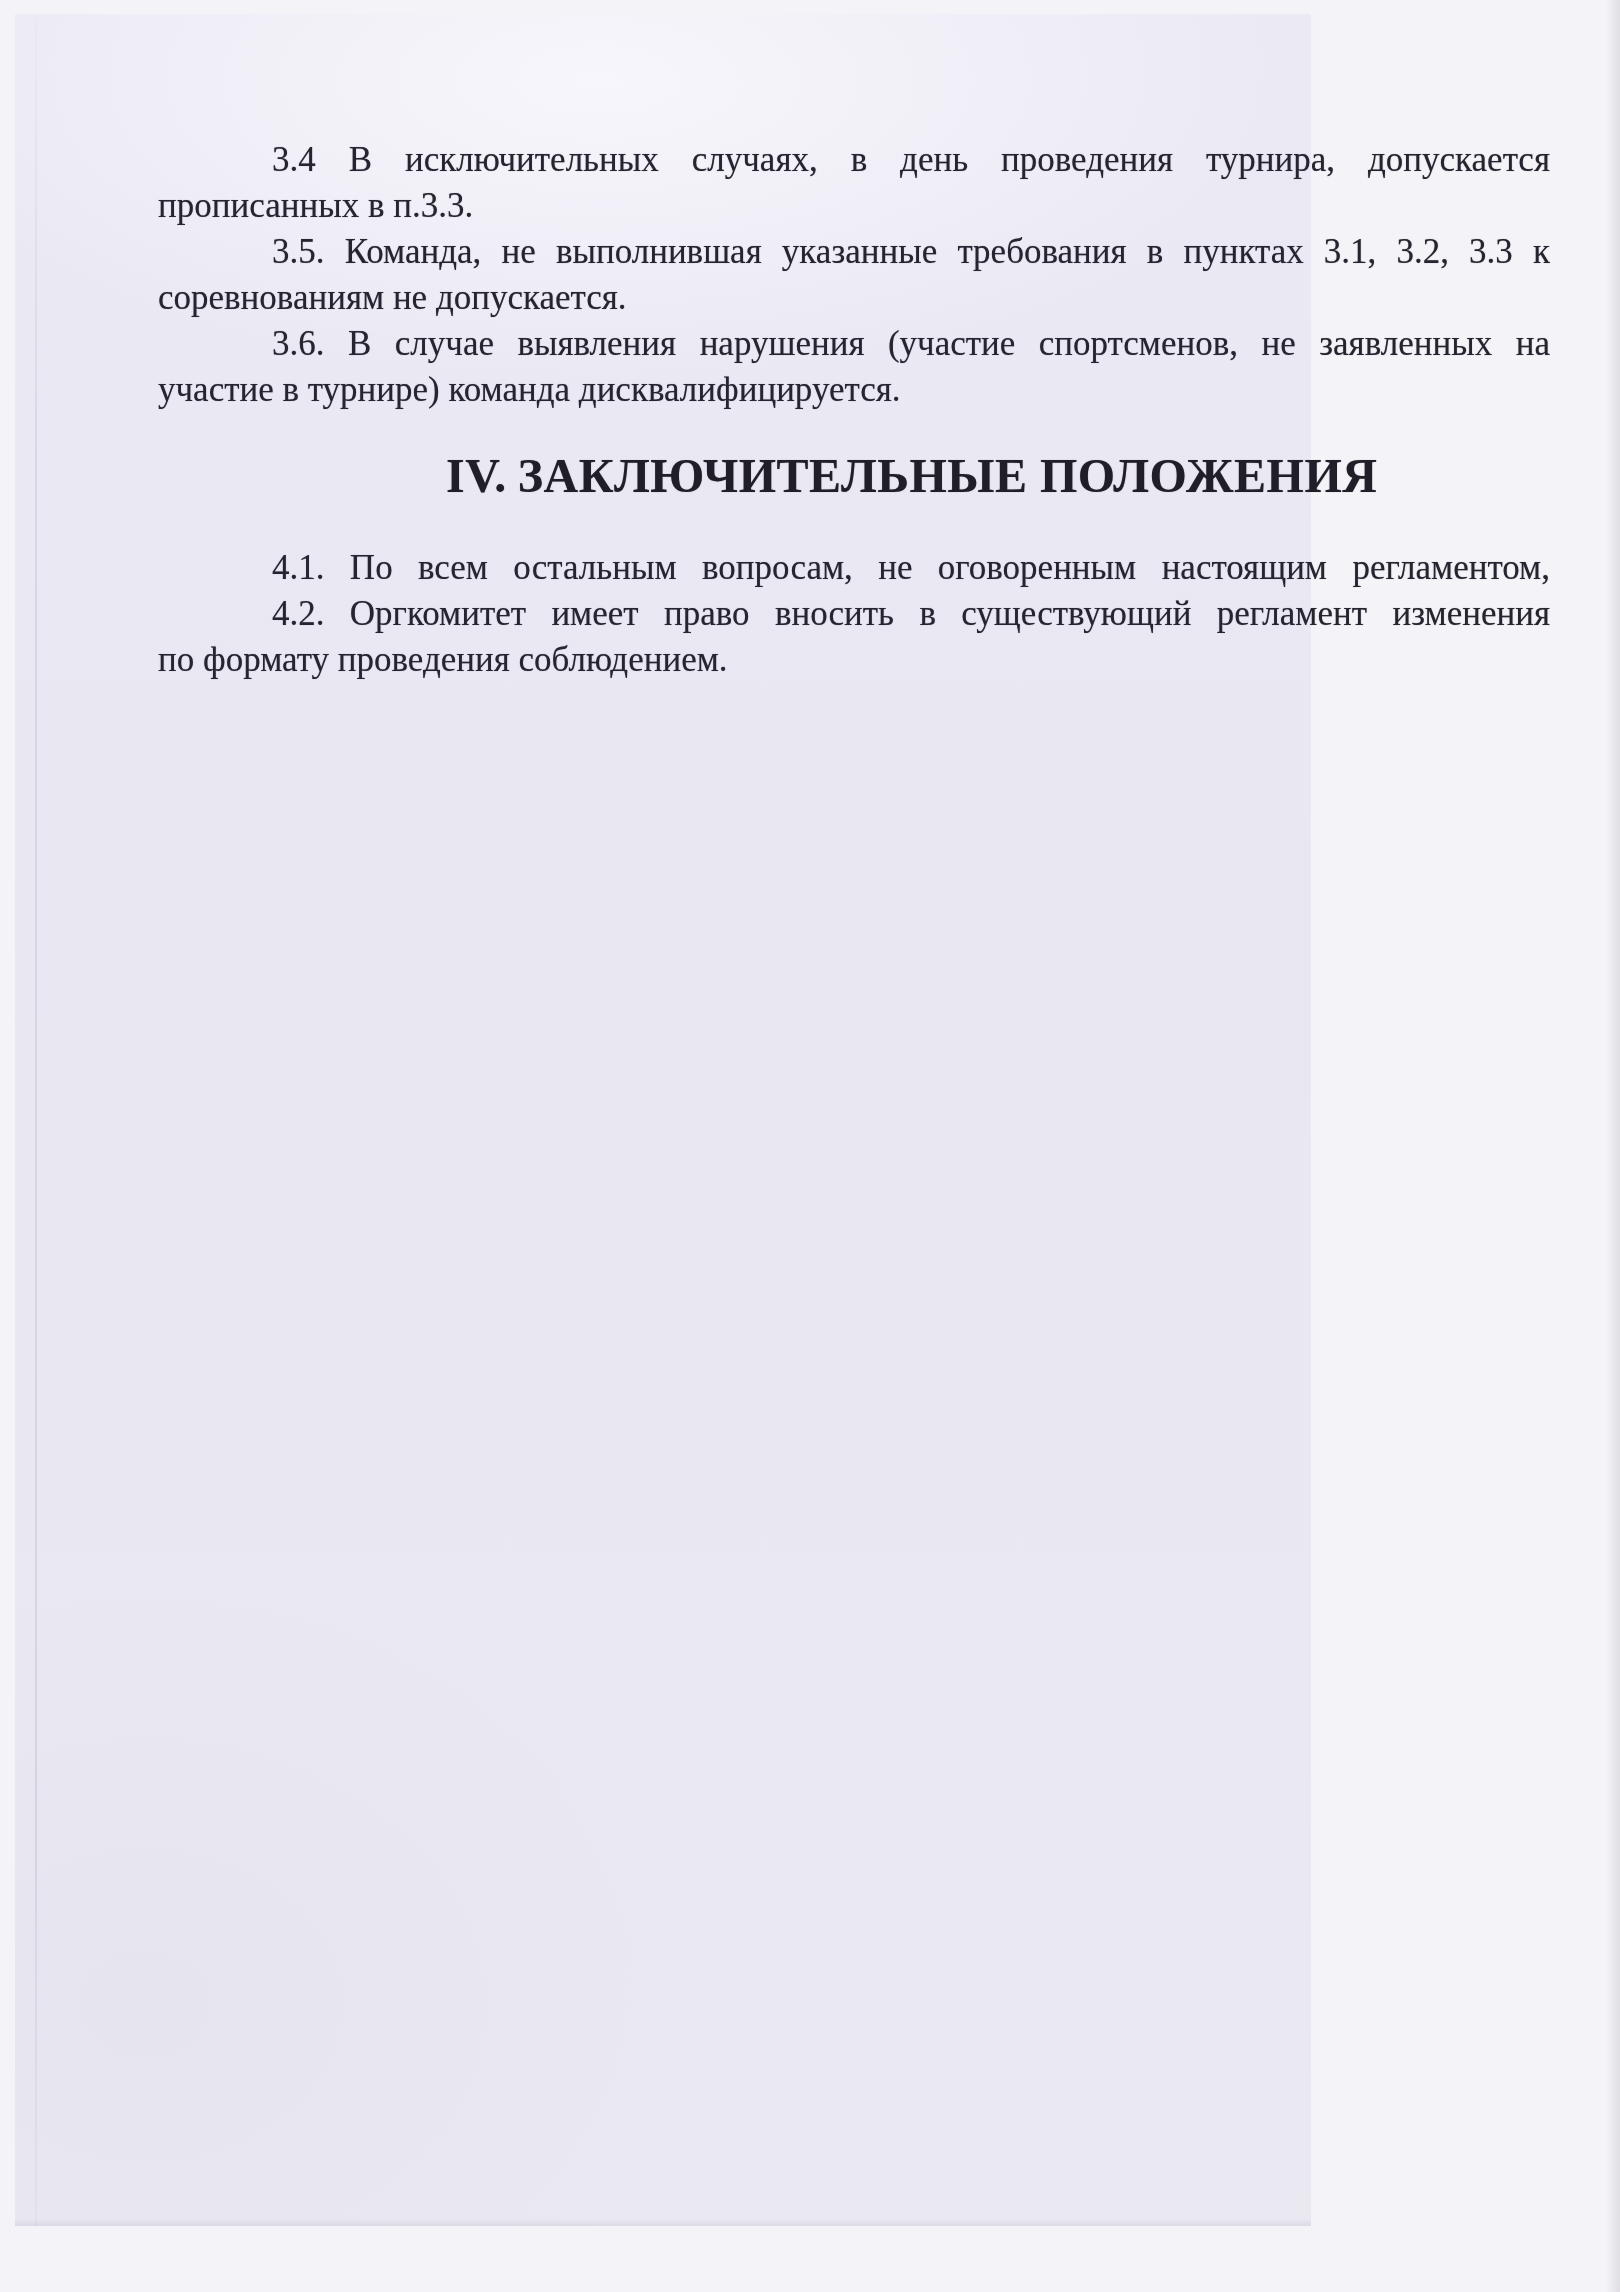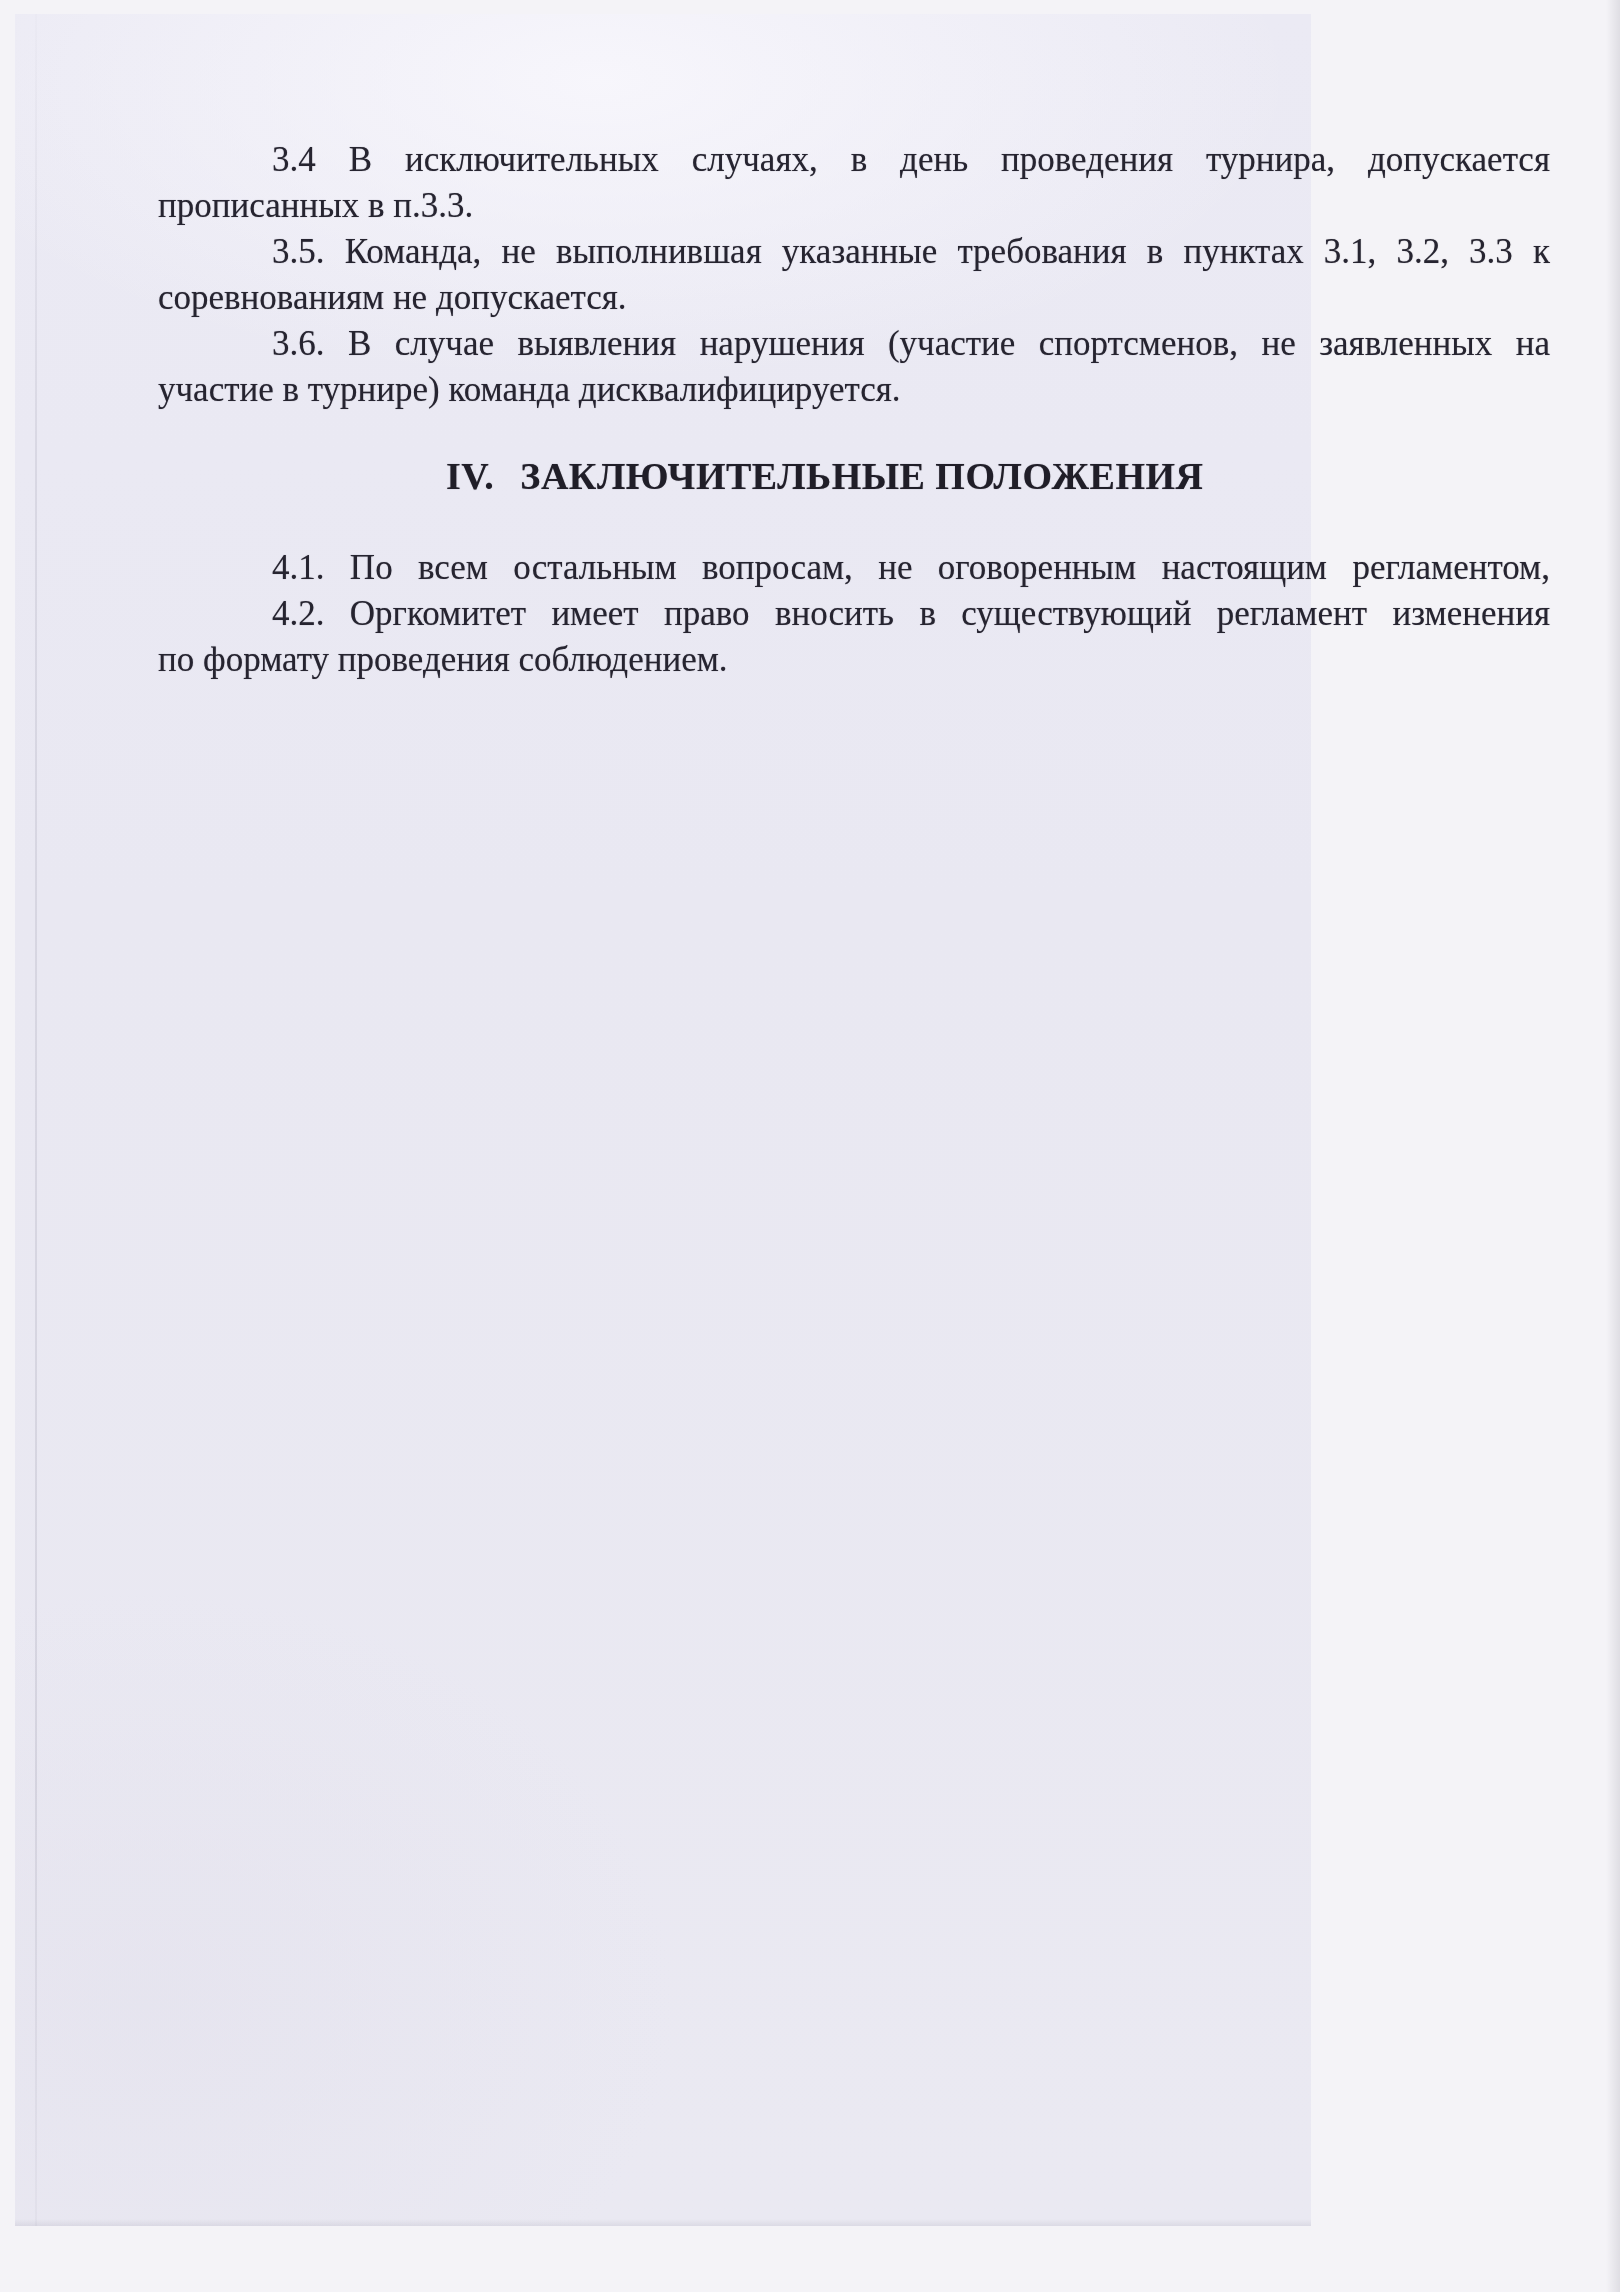--- a/index.html
+++ b/index.html
@@ -38,22 +38,22 @@
     color: #262430;
     font-size: 35px; line-height: 46px;
     text-shadow: 0 0 1px rgba(38,36,48,0.45);
   }
   .para { margin: 0; }
   .line { display: block; text-align: justify; text-align-last: justify; }
   .line.first { padding-left: 114px; }
   .line.last { text-align: left; text-align-last: left; }
   .heading {
     margin: 40px 0 46px 288px;
-    display: flex; gap: 26px;
-    font-weight: bold; font-size: 38px; line-height: 46px;
+    display: flex; gap: 11px;
+    font-weight: bold; font-size: 48px; line-height: 46px;
     letter-spacing: 0.5px;
     color: #201e28;
   }
 </style>
 </head>
 <body>
 
 <div class="page">
   <div class="left-fold"></div>
 

